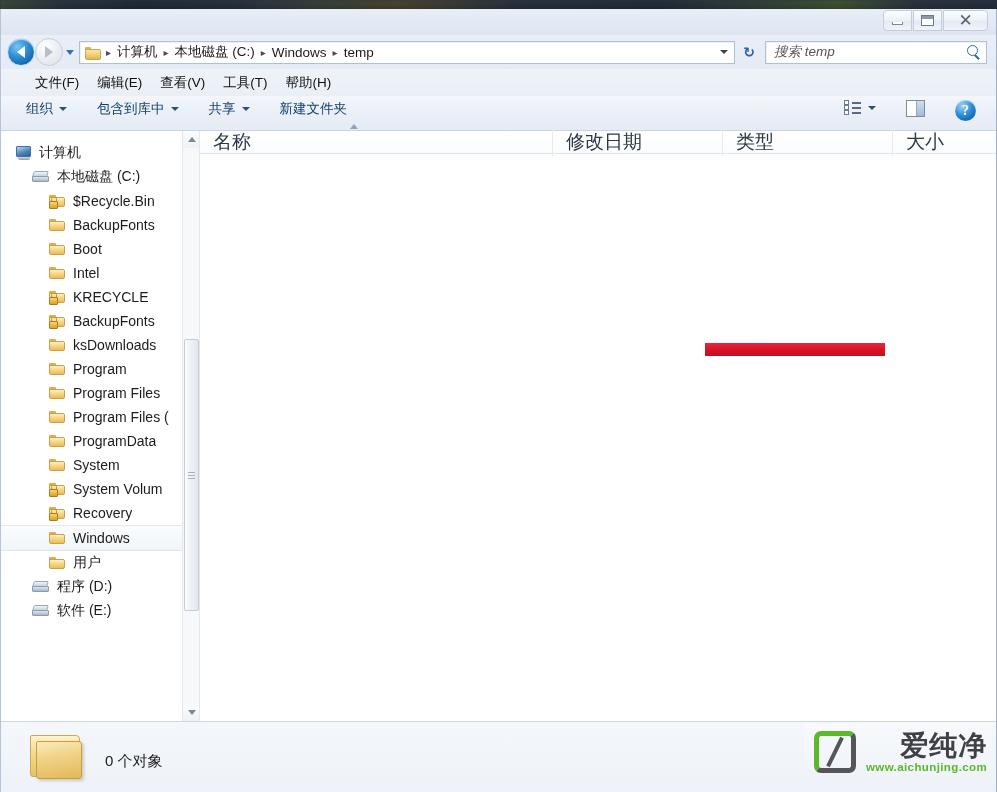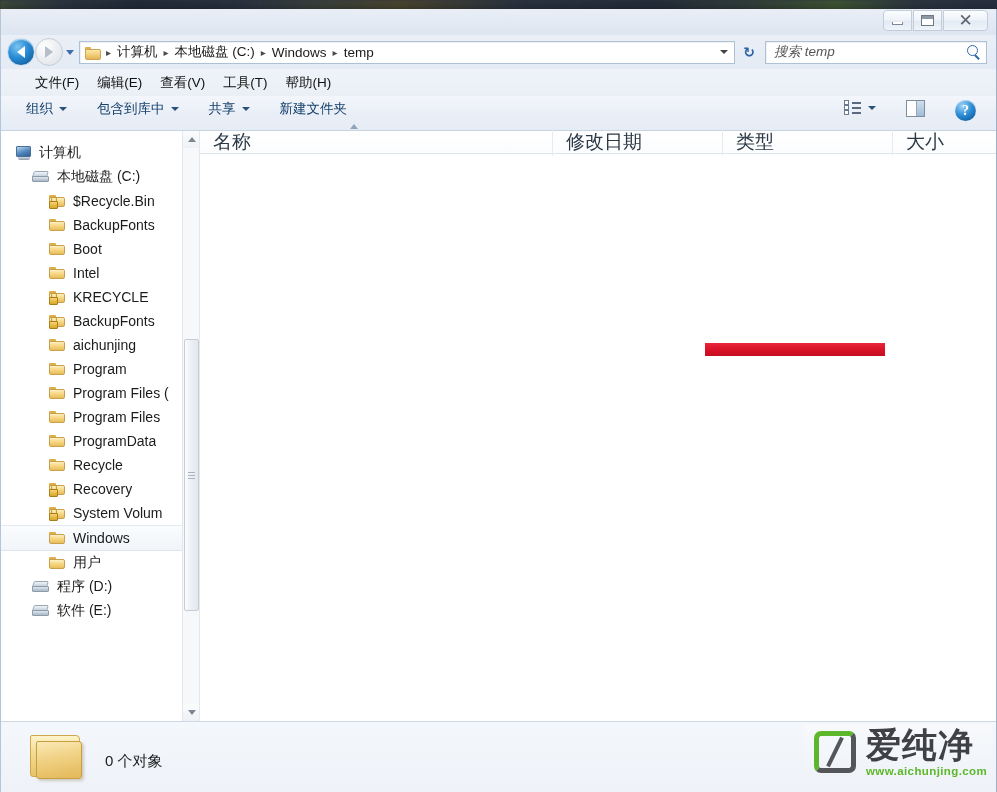--- a/index.html
+++ b/index.html
@@ -301,22 +301,22 @@
   }
   .wm-mark .ring {
     position:absolute; inset:0; border:5px solid #5cb82a; border-radius:7px;
     border-right-color:#54565a; border-bottom-color:#54565a;
   }
   .wm-mark .slash {
     position:absolute; left:19px; top:5px; width:4px; height:32px;
     background:#54565a; transform: rotate(26deg);
   }
   .wm-text { display:flex; flex-direction:column; justify-content:center; }
-  .wm-cn { font-size: 35px; font-weight: bold; color:#3f4146; line-height: 1.05;
-           letter-spacing: 1px; font-family:"DejaVu Sans","Liberation Sans",sans-serif; }
+  .wm-cn { font-size: 28px; font-weight: bold; color:#3f4146; line-height: 1.05;
+           letter-spacing: 1px; font-family:"DejaVu Sans","Liberation Sans",sans-serif;text-align:right; }
   .wm-url { font-size: 11.5px; font-weight: bold; color:#5cb82a; letter-spacing: .4px;
             margin-top: 1px; }
 </style>
 </head>
 <body>
 
 <div id="desktop"></div>
 
 <div id="window">
 
@@ -491,79 +491,79 @@
               <i class="lock"></i>
             </span>
             <span class="tlabel">BackupFonts</span>
           </div>
           <div class="titem">
             <span style="flex:none;width:48px"></span>
             <span class="ticon ic-folder">
               <i class="tab"></i>
               <i class="bdy"></i>
             </span>
-            <span class="tlabel">aichunjing</span>
+            <span class="tlabel">ksDownloads</span>
           </div>
           <div class="titem">
             <span style="flex:none;width:48px"></span>
             <span class="ticon ic-folder">
               <i class="tab"></i>
               <i class="bdy"></i>
             </span>
             <span class="tlabel">Program</span>
           </div>
           <div class="titem">
             <span style="flex:none;width:48px"></span>
             <span class="ticon ic-folder">
               <i class="tab"></i>
               <i class="bdy"></i>
             </span>
+            <span class="tlabel">Program Files</span>
+          </div>
+          <div class="titem">
+            <span style="flex:none;width:48px"></span>
+            <span class="ticon ic-folder">
+              <i class="tab"></i>
+              <i class="bdy"></i>
+            </span>
             <span class="tlabel">Program Files (</span>
           </div>
           <div class="titem">
             <span style="flex:none;width:48px"></span>
             <span class="ticon ic-folder">
               <i class="tab"></i>
               <i class="bdy"></i>
             </span>
-            <span class="tlabel">Program Files</span>
-          </div>
-          <div class="titem">
-            <span style="flex:none;width:48px"></span>
-            <span class="ticon ic-folder">
-              <i class="tab"></i>
-              <i class="bdy"></i>
-            </span>
             <span class="tlabel">ProgramData</span>
           </div>
           <div class="titem">
             <span style="flex:none;width:48px"></span>
             <span class="ticon ic-folder">
               <i class="tab"></i>
               <i class="bdy"></i>
             </span>
-            <span class="tlabel">Recycle</span>
+            <span class="tlabel">System</span>
           </div>
           <div class="titem">
             <span style="flex:none;width:48px"></span>
             <span class="ticon ic-folder locked">
               <i class="tab"></i>
               <i class="bdy"></i>
               <i class="lock"></i>
             </span>
+            <span class="tlabel">System Volum</span>
+          </div>
+          <div class="titem">
+            <span style="flex:none;width:48px"></span>
+            <span class="ticon ic-folder locked">
+              <i class="tab"></i>
+              <i class="bdy"></i>
+              <i class="lock"></i>
+            </span>
             <span class="tlabel">Recovery</span>
-          </div>
-          <div class="titem">
-            <span style="flex:none;width:48px"></span>
-            <span class="ticon ic-folder locked">
-              <i class="tab"></i>
-              <i class="bdy"></i>
-              <i class="lock"></i>
-            </span>
-            <span class="tlabel">System Volum</span>
           </div>
           <div class="titem sel">
             <span style="flex:none;width:48px"></span>
             <span class="ticon ic-folder">
               <i class="tab"></i>
               <i class="bdy"></i>
             </span>
             <span class="tlabel">Windows</span>
           </div>
           <div class="titem">

